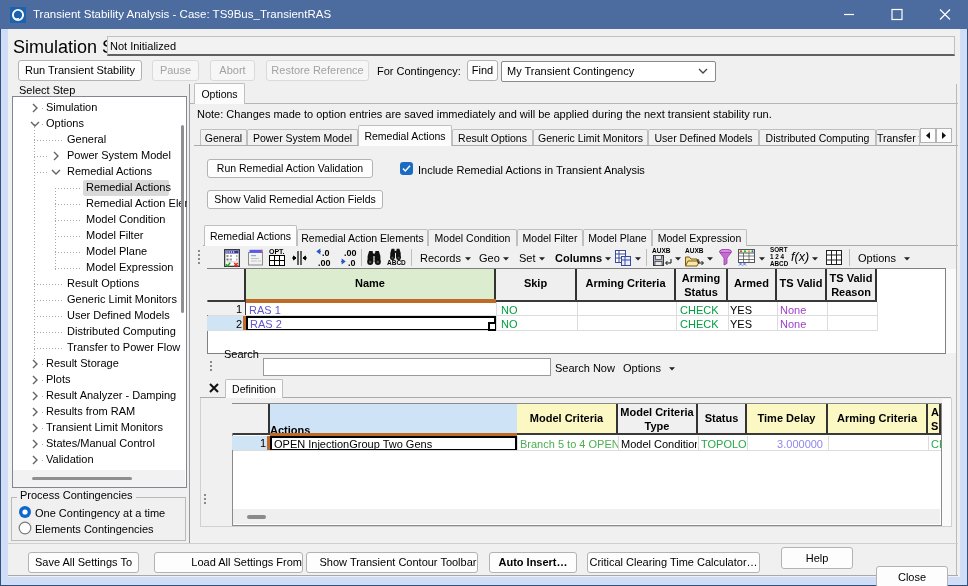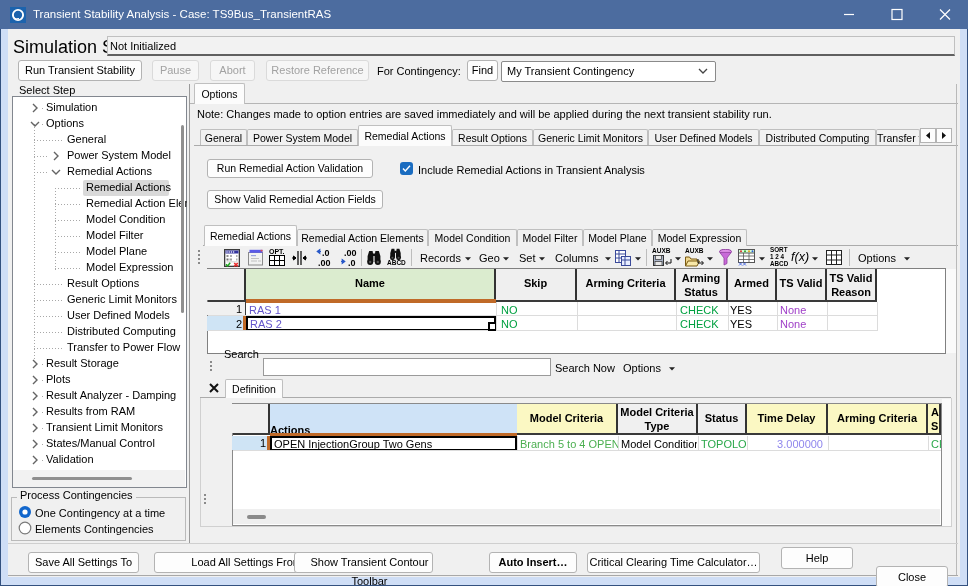--- a/index.html
+++ b/index.html
@@ -270,21 +270,21 @@
       <path d="M1 1.2 l3 3.2 l3 -3.2 z" fill="#222"></path>
     </svg>
     <div class="abs" style="left:479px;top:252px;white-space:nowrap;">Geo</div>
     <svg class="abs" style="left:502px;top:256px;" width="8" height="6" viewBox="0 0 8 6">
       <path d="M1 1.2 l3 3.2 l3 -3.2 z" fill="#222"></path>
     </svg>
     <div class="abs" style="left:519px;top:252px;white-space:nowrap;">Set</div>
     <svg class="abs" style="left:538px;top:256px;" width="8" height="6" viewBox="0 0 8 6">
       <path d="M1 1.2 l3 3.2 l3 -3.2 z" fill="#222"></path>
     </svg>
-    <div class="abs" style="left:555px;top:252px;white-space:nowrap;">Columns</div>
+    <div class="abs" style="left:555px;top:252px;white-space:nowrap;font-weight:bold;">Columns</div>
     <svg class="abs" style="left:604px;top:256px;" width="8" height="6" viewBox="0 0 8 6">
       <path d="M1 1.2 l3 3.2 l3 -3.2 z" fill="#222"></path>
     </svg>
     <svg class="abs" style="left:615px;top:250px;" width="16" height="16" viewBox="0 0 16 16">
       <rect x="0.5" y="0.5" width="10" height="12" fill="#fff" stroke="#3a4a9a"></rect>
       <path d="M0.5 4 h10 M0.5 8 h10 M4 0.5 v12" stroke="#3a4a9a"></path>
       <rect x="6.5" y="6.5" width="9" height="9" fill="#e8eeff" stroke="#3a4a9a"></rect>
       <path d="M6.5 10 h9 M10 6.5 v9" stroke="#3a4a9a"></path>
     </svg>
     <svg class="abs" style="left:634px;top:256px;" width="8" height="6" viewBox="0 0 8 6">
@@ -434,17 +434,17 @@
     <div class="abs" style="left:233px;top:450px;width:708px;height:1px;background:#dcdcdc;"></div>
     <div class="abs" style="left:233px;top:509px;width:707px;height:15px;background:#efefef;"></div>
     <div class="abs" style="left:247px;top:515px;width:19px;height:4px;background:#8a8a8a;border-radius:2px;"></div>
   </div>
 
 <div class="abs" style="left:956px;top:84px;width:1px;height:492px;background:#b9b9b9;"></div>
 <div class="abs" style="left:8px;top:575px;width:950px;height:1px;background:#a8a8a8;"></div>
 <div class="abs" style="left:8px;top:543px;width:950px;height:1px;background:#cfcfcf;"></div>
 <div class="btn" style="left:28px;top:552px;width:111px;height:21px;line-height:19px;">Save All Settings To</div>
 <div class="btn" style="left:154px;top:552px;width:149px;height:21px;line-height:19px;text-align:right;">Load All Settings From</div>
-<div class="btn" style="left:294px;top:552px;width:139px;height:21px;line-height:19px;padding-left:12px;">Show Transient Contour Toolbar</div>
+<div class="btn" style="left:306px;top:552px;width:172px;height:21px;line-height:19px;padding-left:12px;">Show Transient Contour Toolbar</div>
 <div class="btn" style="left:489px;top:552px;width:88px;height:21px;line-height:19px;font-weight:bold;">Auto Insert…</div>
 <div class="btn" style="left:587px;top:552px;width:173px;height:21px;line-height:19px;">Critical Clearing Time Calculator…</div>
 <div class="btn" style="left:781px;top:547px;width:72px;height:22px;line-height:20px;">Help</div>
 <div class="btn" style="left:876px;top:566px;width:72px;height:22px;line-height:20px;">Close</div>
 
 </body></html>

